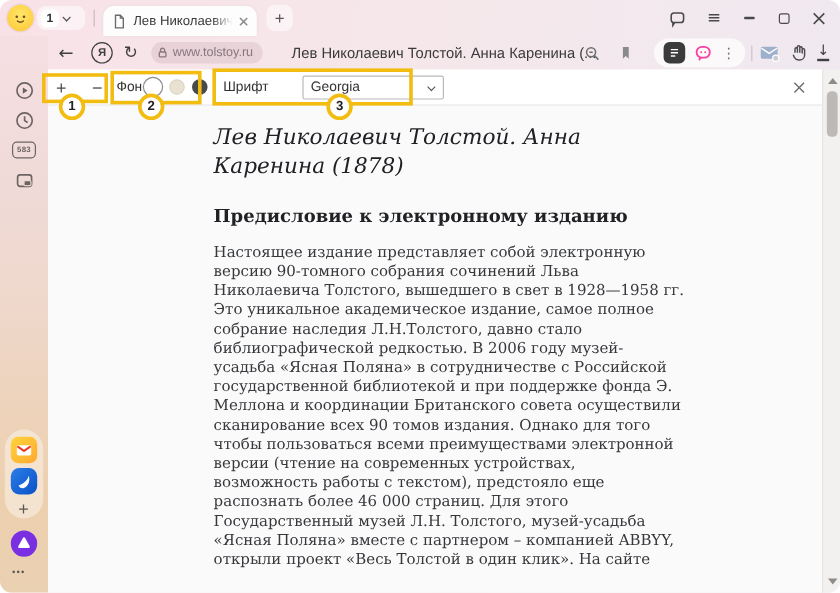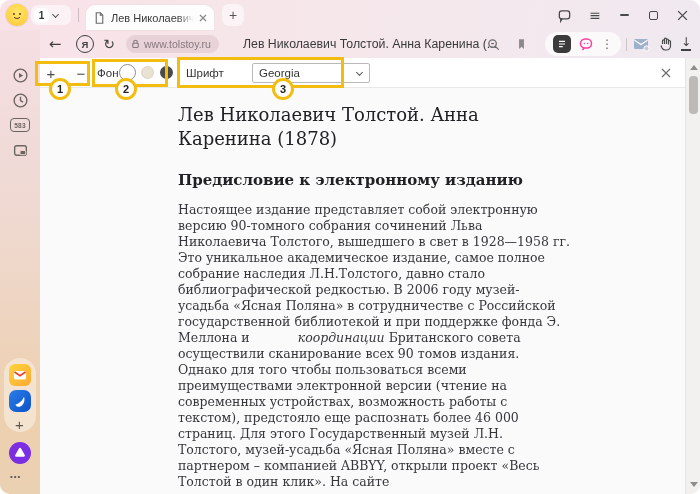--- a/index.html
+++ b/index.html
@@ -82,25 +82,25 @@
   .bg-white{left:79px;top:6px;width:17px;height:17px;background:#fff;border:1.5px solid #8d8d8d;}
   .bg-sepia{left:101px;top:8px;width:13px;height:13px;background:#e9e2d2;border:1px solid #ddd5c4;}
   .bg-dark{left:120px;top:8px;width:13px;height:13px;background:#4a4a4a;}
   .fontselect{left:184px;top:5px;width:118px;height:20px;border:1px solid #b9b9b9;border-radius:2px;
     background:#fff;display:flex;align-items:center;padding:0 6px;margin-left:28px;}
   .fontselect .val{font-size:11.5px;color:#333;flex:1;}
   .rclose{left:618px;top:7px;width:16px;height:16px;color:#6e6e6e;}
 
   .rcontent{position:absolute;left:138px;top:30px;width:392px;
     font-family:"DejaVu Serif",serif;color:#35373b;}
-  .a-title{margin-top:15px;font-size:18px;line-height:24px;font-weight:normal;color:#202125;}
+  .a-title{margin-top:15px;font-size:18px;line-height:24px;font-weight:normal;color:#202125;font-style:italic;}
   .a-meta{margin-top:12px;font-size:12px;line-height:17px;font-weight:bold;color:#2c2d30;}
   .a-h2{margin-top:20px;font-size:15px;line-height:19px;font-weight:bold;color:#202125;}
   .a-p{margin-top:12px;font-size:12.5px;line-height:16px;}
-  .seg-italic{font-style:italic;margin-left:44px;}
+  .seg-italic{}
 
   
   .scrollbar{position:absolute;left:685px;top:58px;width:15px;height:436px;background:#f3f1ef;
     border-left:1px solid #e7e4e1;}
   .sb-up,.sb-down{position:absolute;left:4px;width:0;height:0;border-left:4px solid transparent;
     border-right:4px solid transparent;}
   .sb-up{top:7px;border-bottom:5px solid #8f8b88;}
   .sb-down{bottom:7px;border-top:5px solid #8f8b88;}
   .sb-thumb{position:absolute;left:3px;top:18px;width:9px;height:38px;background:#bdb9b6;border-radius:4px;}
 

